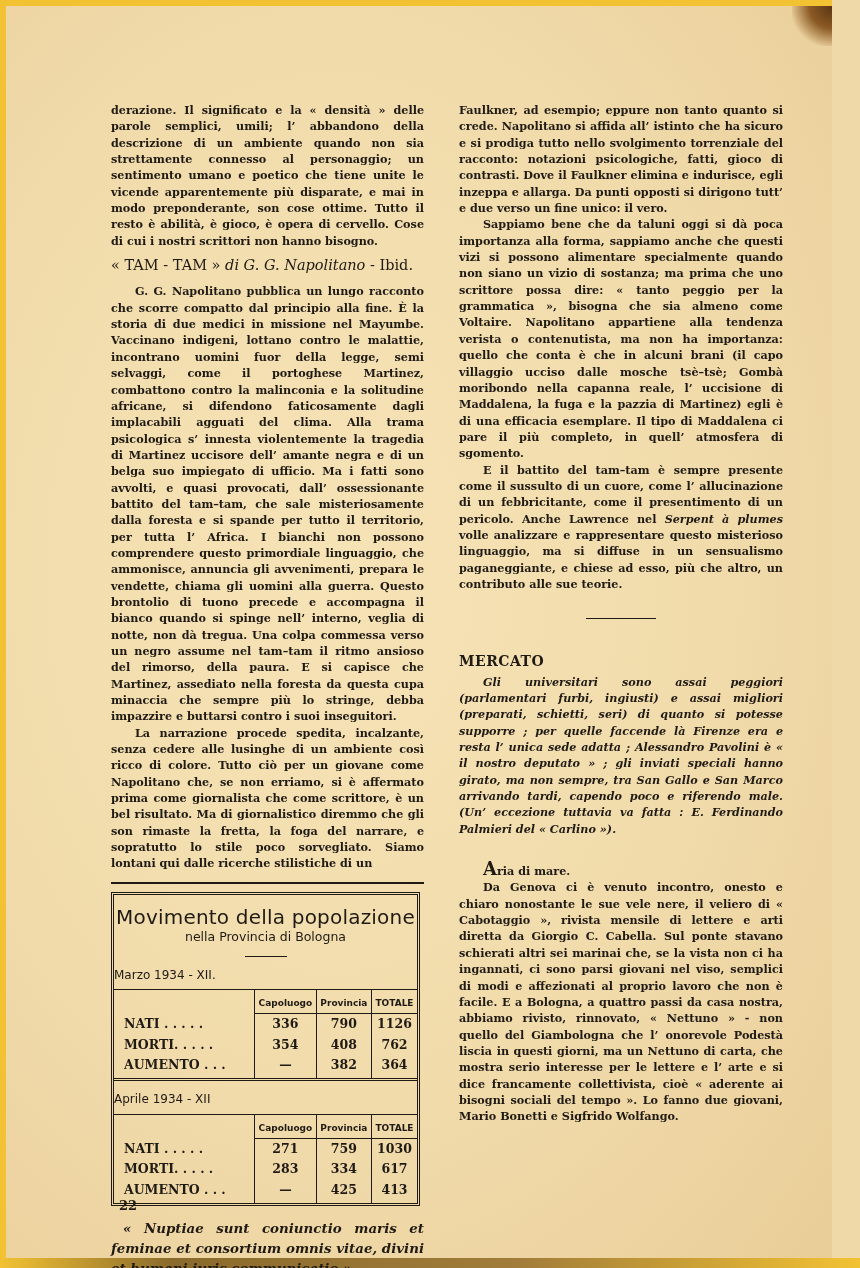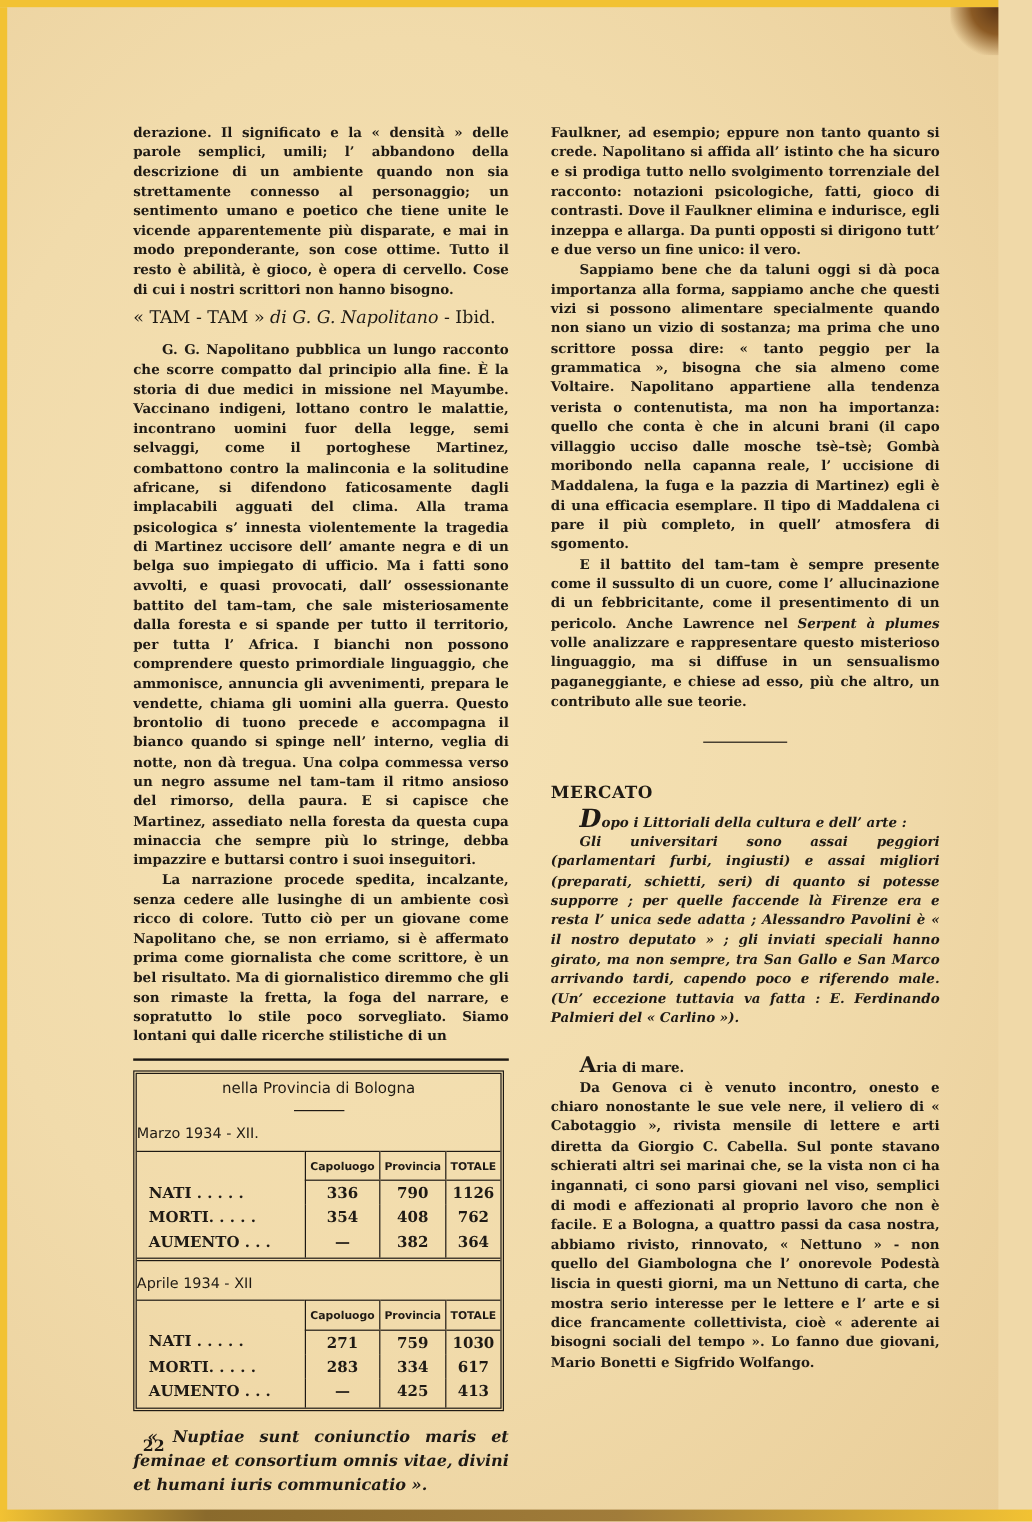--- a/index.html
+++ b/index.html
@@ -82,20 +82,21 @@
     <div class="section-title">
       <span>« TAM - TAM »</span><span class="it"> di G. G. Napolitano</span><span> - Ibid.</span>
     </div>
 
     <p class="indent">G. G. Napolitano pubblica un lungo racconto che scorre compatto dal principio alla fine. È la storia di due medici in missione nel Mayumbe. Vaccinano indigeni, lottano contro le malattie, incontrano uomini fuor della legge, semi selvaggi, come il portoghese Martinez, combattono contro la malinconia e la solitudine africane, si difendono faticosamente dagli implacabili agguati del clima. Alla trama psicologica s’ innesta violentemente la tragedia di Martinez uccisore dell’ amante negra e di un belga suo impiegato di ufficio. Ma i fatti sono avvolti, e quasi provocati, dall’ ossessionante battito del tam–tam, che sale misteriosamente dalla foresta e si spande per tutto il territorio, per tutta l’ Africa. I bianchi non possono comprendere questo primordiale linguaggio, che ammonisce, annuncia gli avvenimenti, prepara le vendette, chiama gli uomini alla guerra. Questo brontolio di tuono precede e accompagna il bianco quando si spinge nell’ interno, veglia di notte, non dà tregua. Una colpa commessa verso un negro assume nel tam–tam il ritmo ansioso del rimorso, della paura. E si capisce che Martinez, assediato nella foresta da questa cupa minaccia che sempre più lo stringe, debba impazzire e buttarsi contro i suoi inseguitori.</p>
     <p class="indent">La narrazione procede spedita, incalzante, senza cedere alle lusinghe di un ambiente così ricco di colore. Tutto ciò per un giovane come Napolitano che, se non erriamo, si è affermato prima come giornalista che come scrittore, è un bel risultato. Ma di giornalistico diremmo che gli son rimaste la fretta, la foga del narrare, e sopratutto lo stile poco sorvegliato. Siamo lontani qui dalle ricerche stilistiche di un</p>
 
     <hr class="hr-long">
 
     <div class="table-box">
+      <div class="tbl-title">Movimento della popolazione</div>
       <div class="tbl-sub">nella Provincia di Bologna</div>
       <div class="tbl-rule"></div>
 
       <div class="tbl-period">Marzo 1934 - XII.</div>
       <table class="pop">
         <tbody>
             <tr>
           <th class="blank"></th>
           <th>Capoluogo</th>
           <th>Provincia</th>
@@ -160,21 +161,20 @@
 
   <div class="col col-right">
     <p>Faulkner, ad esempio; eppure non tanto quanto si crede. Napolitano si affida all’ istinto che ha sicuro e si prodiga tutto nello svolgimento torrenziale del racconto: notazioni psicologiche, fatti, gioco di contrasti. Dove il Faulkner elimina e indurisce, egli inzeppa e allarga. Da punti opposti si dirigono tutt’ e due verso un fine unico: il vero.</p>
     <p class="indent">Sappiamo bene che da taluni oggi si dà poca importanza alla forma, sappiamo anche che questi vizi si possono alimentare specialmente quando non siano un vizio di sostanza; ma prima che uno scrittore possa dire: « tanto peggio per la grammatica », bisogna che sia almeno come Voltaire. Napolitano appartiene alla tendenza verista o contenutista, ma non ha importanza: quello che conta è che in alcuni brani (il capo villaggio ucciso dalle mosche tsè–tsè; Gombà moribondo nella capanna reale, l’ uccisione di Maddalena, la fuga e la pazzia di Martinez) egli è di una efficacia esemplare. Il tipo di Maddalena ci pare il più completo, in quell’ atmosfera di sgomento.</p>
     <p class="indent"><span>E il battito del tam–tam è sempre presente come il sussulto di un cuore, come l’ allucinazione di un febbricitante, come il presentimento di un pericolo. Anche Lawrence nel </span><i>Serpent à plumes</i><span> volle analizzare e rappresentare questo misterioso linguaggio, ma si diffuse in un sensualismo paganeggiante, e chiese ad esso, più che altro, un contributo alle sue teorie.</span></p>
 
     <div class="short-rule"></div>
 
     <div class="mercato">MERCATO</div>
 
-    <p class="mercato-body" style="text-indent:24px"><span class="dropcap">D</span><span>opo i Littoriali della cultura e dell’ arte :</span></p>
     <p class="mercato-body indent">Gli universitari sono assai peggiori (parlamentari furbi, ingiusti) e assai migliori (preparati, schietti, seri) di quanto si potesse supporre ; per quelle faccende là Firenze era e resta l’ unica sede adatta ; Alessandro Pavolini è « il nostro deputato » ; gli inviati speciali hanno girato, ma non sempre, tra San Gallo e San Marco arrivando tardi, capendo poco e riferendo male. (Un’ eccezione tuttavia va fatta : E. Ferdinando Palmieri del « Carlino »).</p>
 
     <div class="block">
       <p style="text-indent:24px"><span class="capA">A</span><span>ria di mare.</span></p>
       <p class="indent">Da Genova ci è venuto incontro, onesto e chiaro nonostante le sue vele nere, il veliero di « Cabotaggio », rivista mensile di lettere e arti diretta da Giorgio C. Cabella. Sul ponte stavano schierati altri sei marinai che, se la vista non ci ha ingannati, ci sono parsi giovani nel viso, semplici di modi e affezionati al proprio lavoro che non è facile. E a Bologna, a quattro passi da casa nostra, abbiamo rivisto, rinnovato, « Nettuno » - non quello del Giambologna che l’ onorevole Podestà liscia in questi giorni, ma un Nettuno di carta, che mostra serio interesse per le lettere e l’ arte e si dice francamente collettivista, cioè « aderente ai bisogni sociali del tempo ». Lo fanno due giovani, Mario Bonetti e Sigfrido Wolfango.</p>
     </div>
 
   </div>
 
   <div class="pagenum">22</div>

